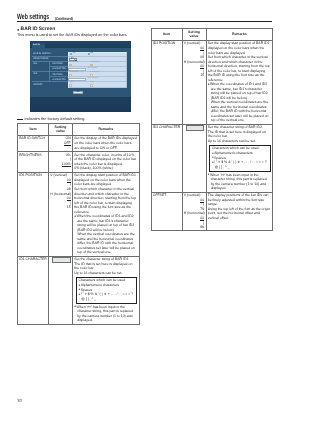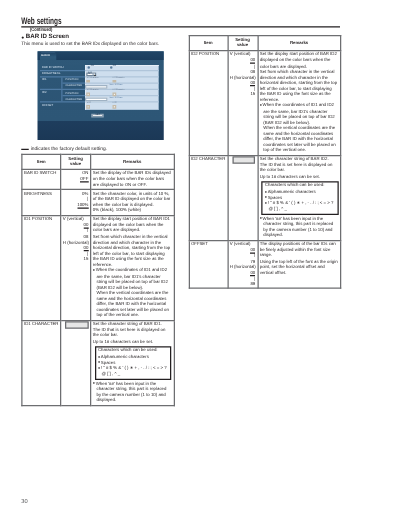--- a/index.html
+++ b/index.html
@@ -1,20 +1,20 @@
 <!DOCTYPE html>
 <html><head>
 <meta charset="utf-8">
 <style>
 html,body{margin:0;padding:0;background:#fff;}
 body{width:300px;height:424px;font-family:"Liberation Sans",sans-serif;color:#231f20;overflow:hidden;-webkit-font-smoothing:antialiased;text-rendering:geometricPrecision;}
 .page{position:relative;width:300px;height:424px;background:#fff;}
 
 
-.hdr{position:absolute;left:17px;top:12.1px;display:flex;align-items:center;flex-direction:column;}
+.hdr{position:absolute;left:17px;top:12.1px;display:flex;align-items:flex-end;}
 .hdr-title{font-size:7.7px;font-weight:bold;display:inline-block;transform:scaleX(0.675);transform-origin:left bottom;width:48px;}
 .hdr-cont{font-size:4.1px;font-weight:bold;display:inline-block;transform:scaleX(0.78);transform-origin:left bottom;margin-left:-10.2px;width:24px;}
 .hdr-rule{position:absolute;left:17px;top:20.6px;width:255px;height:1.3px;background:#231f20;}
 
 
 .sec{position:absolute;left:17px;top:27.3px;display:flex;align-items:center;}
 .sec-bullet{font-size:4px;line-height:1;margin-right:1.2px;}
 .sec-head{font-size:4.95px;font-weight:bold;letter-spacing:-0.02px;}
 .sec-intro{position:absolute;left:17px;top:32.6px;font-size:3.82px;letter-spacing:-0.01px;}
 

